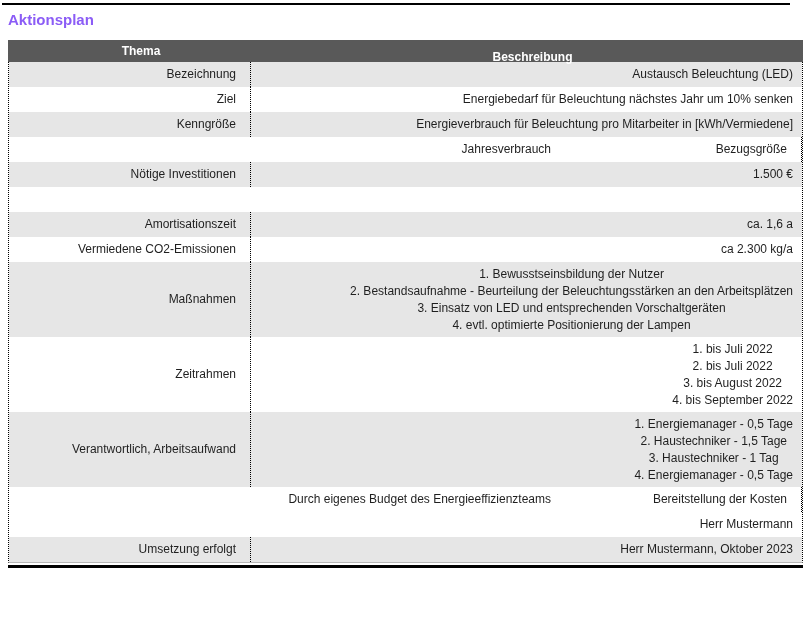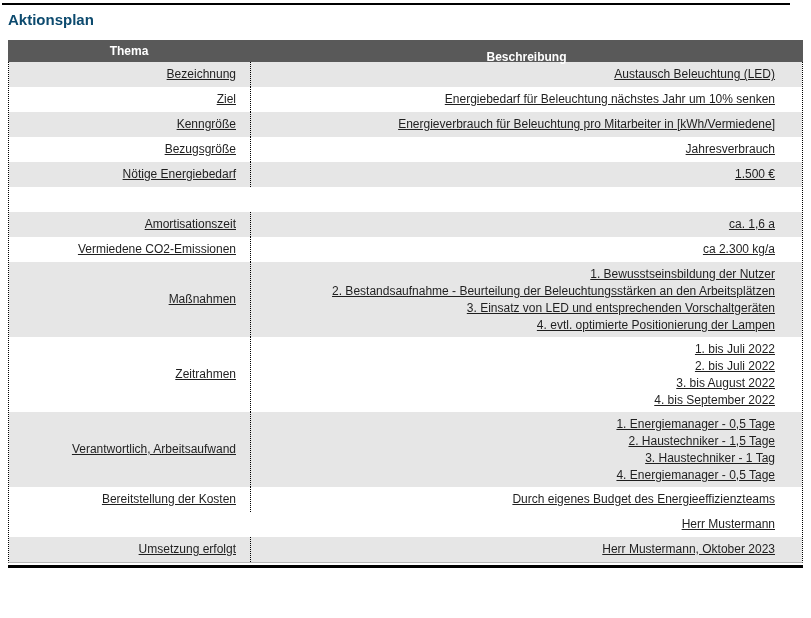--- a/index.html
+++ b/index.html
@@ -17,61 +17,60 @@
     width:811px;height:618px;
     position:relative;
     color:var(--text);
   }
   .top-rule{
     position:absolute;top:3px;left:2px;width:788px;height:2px;
     background:var(--border-dark);
   }
   .page-title{
     position:absolute;top:11px;left:8px;
-    font-size:15px;font-weight:bold;color:#0c4a6e;
+    font-size:15px;font-weight:bold;color:#8b5cf6;
   }
   .sheet{
     position:absolute;top:40px;left:8px;width:795px;
   }
   .thead{
     display:flex;height:22px;
     background:var(--header-bg);
     color:var(--header-text);
     font-size:12px;font-weight:bold;
   }
   .thead .hcell{
     display:flex;align-items:center;justify-content:center;
   }
-  .thead .hcell.col-thema{width:242px;}
+  .thead .hcell.col-thema{width:242px;margin-left:12px;}
   .thead .hcell.col-beschreibung{flex:1;margin-top:12px;}
   .tbody{
     border-left:1px dotted var(--border-dark);
     border-right:1px dotted var(--border-dark);
     border-bottom:1px solid #b7b7b7;
   }
   .row{
     display:flex;height:25px;background:var(--row-bg);
   }
   .row.alt{background:var(--row-alt-bg);}
   .row.multi{height:75px;}
   .cell{
     display:flex;align-items:center;justify-content:flex-end;
     font-size:12px;line-height:17px;
-    text-align:right;
+    text-align:center;
     white-space:pre-line;
-    text-decoration:underline;
   }
   .cell.label{
     width:242px;
     border-right:1px dotted var(--border-dark);
     padding-right:14px;
   }
   .cell.value{
     flex:1;
-    padding-right:27px;
+    padding-right:9px;
   }
   .bottom-bar{
     height:3px;background:var(--border-dark);margin-top:2px;
   }
 </style>
 </head>
 <body>
 
 <div class="top-rule"></div>
 <div class="page-title">Aktionsplan</div>
@@ -89,25 +88,25 @@
     </div>
     <div class="row">
       <div class="cell label">Ziel</div>
       <div class="cell value">Energiebedarf für Beleuchtung nächstes Jahr um 10% senken</div>
     </div>
     <div class="row alt">
       <div class="cell label">Kenngröße</div>
       <div class="cell value">Energieverbrauch für Beleuchtung pro Mitarbeiter in [kWh/Vermiedene]</div>
     </div>
     <div class="row">
+      <div class="cell value">Jahresverbrauch</div>
       <div class="cell label">Bezugsgröße</div>
-      <div class="cell value">Jahresverbrauch</div>
     </div>
     <div class="row alt">
-      <div class="cell label">Nötige Energiebedarf</div>
+      <div class="cell label">Nötige Investitionen</div>
       <div class="cell value">1.500 €</div>
     </div>
     <div class="row">
     </div>
     <div class="row alt">
       <div class="cell label">Amortisationszeit</div>
       <div class="cell value">ca. 1,6 a</div>
     </div>
     <div class="row">
       <div class="cell label">Vermiedene CO2-Emissionen</div>
@@ -128,22 +127,22 @@
 4. bis September 2022</div>
     </div>
     <div class="row alt multi">
       <div class="cell label">Verantwortlich, Arbeitsaufwand</div>
       <div class="cell value">1. Energiemanager - 0,5 Tage
 2. Haustechniker - 1,5 Tage
 3. Haustechniker - 1 Tag
 4. Energiemanager - 0,5 Tage</div>
     </div>
     <div class="row">
+      <div class="cell value">Durch eigenes Budget des Energieeffizienzteams</div>
       <div class="cell label">Bereitstellung der Kosten</div>
-      <div class="cell value">Durch eigenes Budget des Energieeffizienzteams</div>
     </div>
     <div class="row">
       <div class="cell value">Herr Mustermann</div>
     </div>
     <div class="row alt">
       <div class="cell label">Umsetzung erfolgt</div>
       <div class="cell value">Herr Mustermann, Oktober 2023</div>
     </div>
   </div>
 

